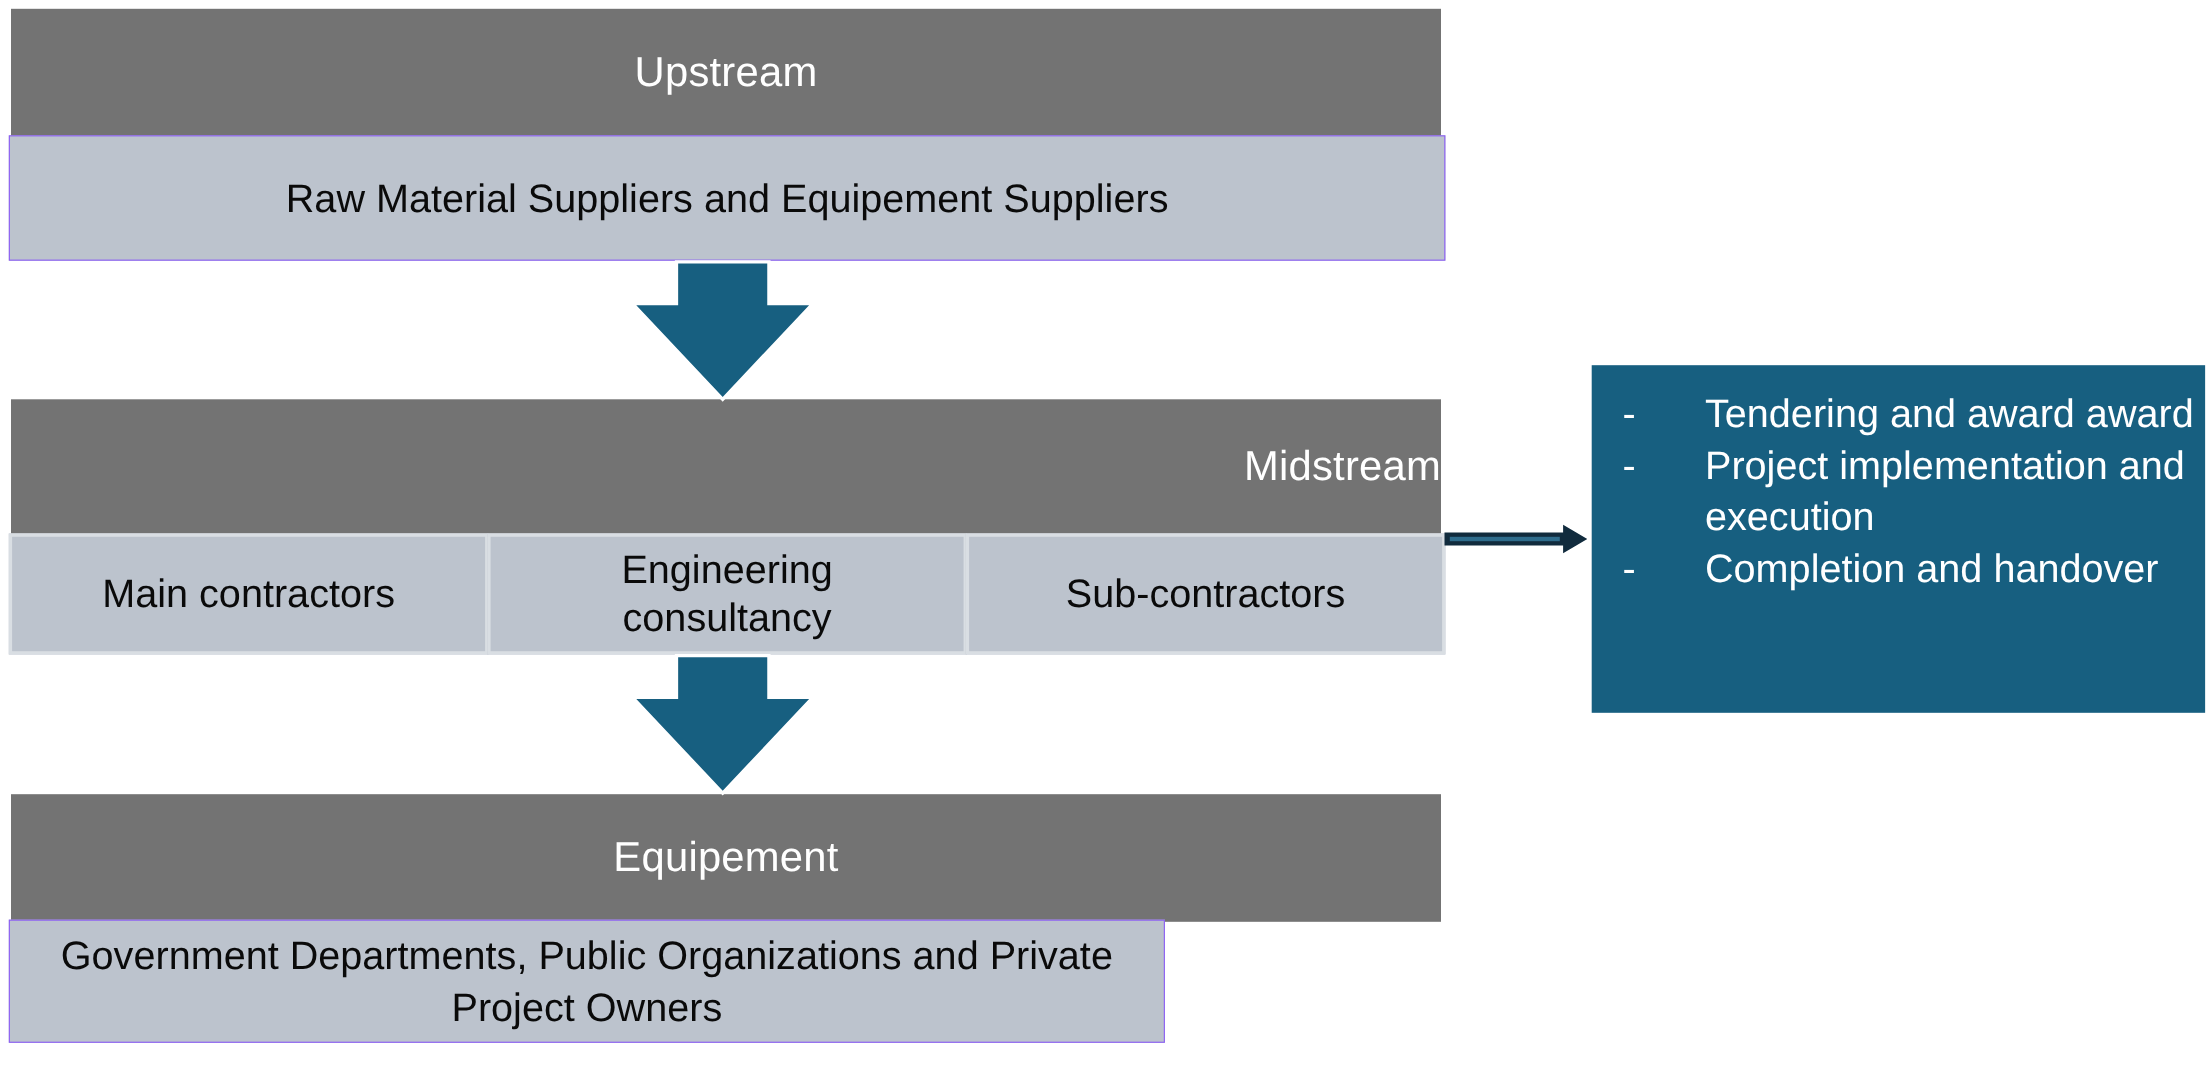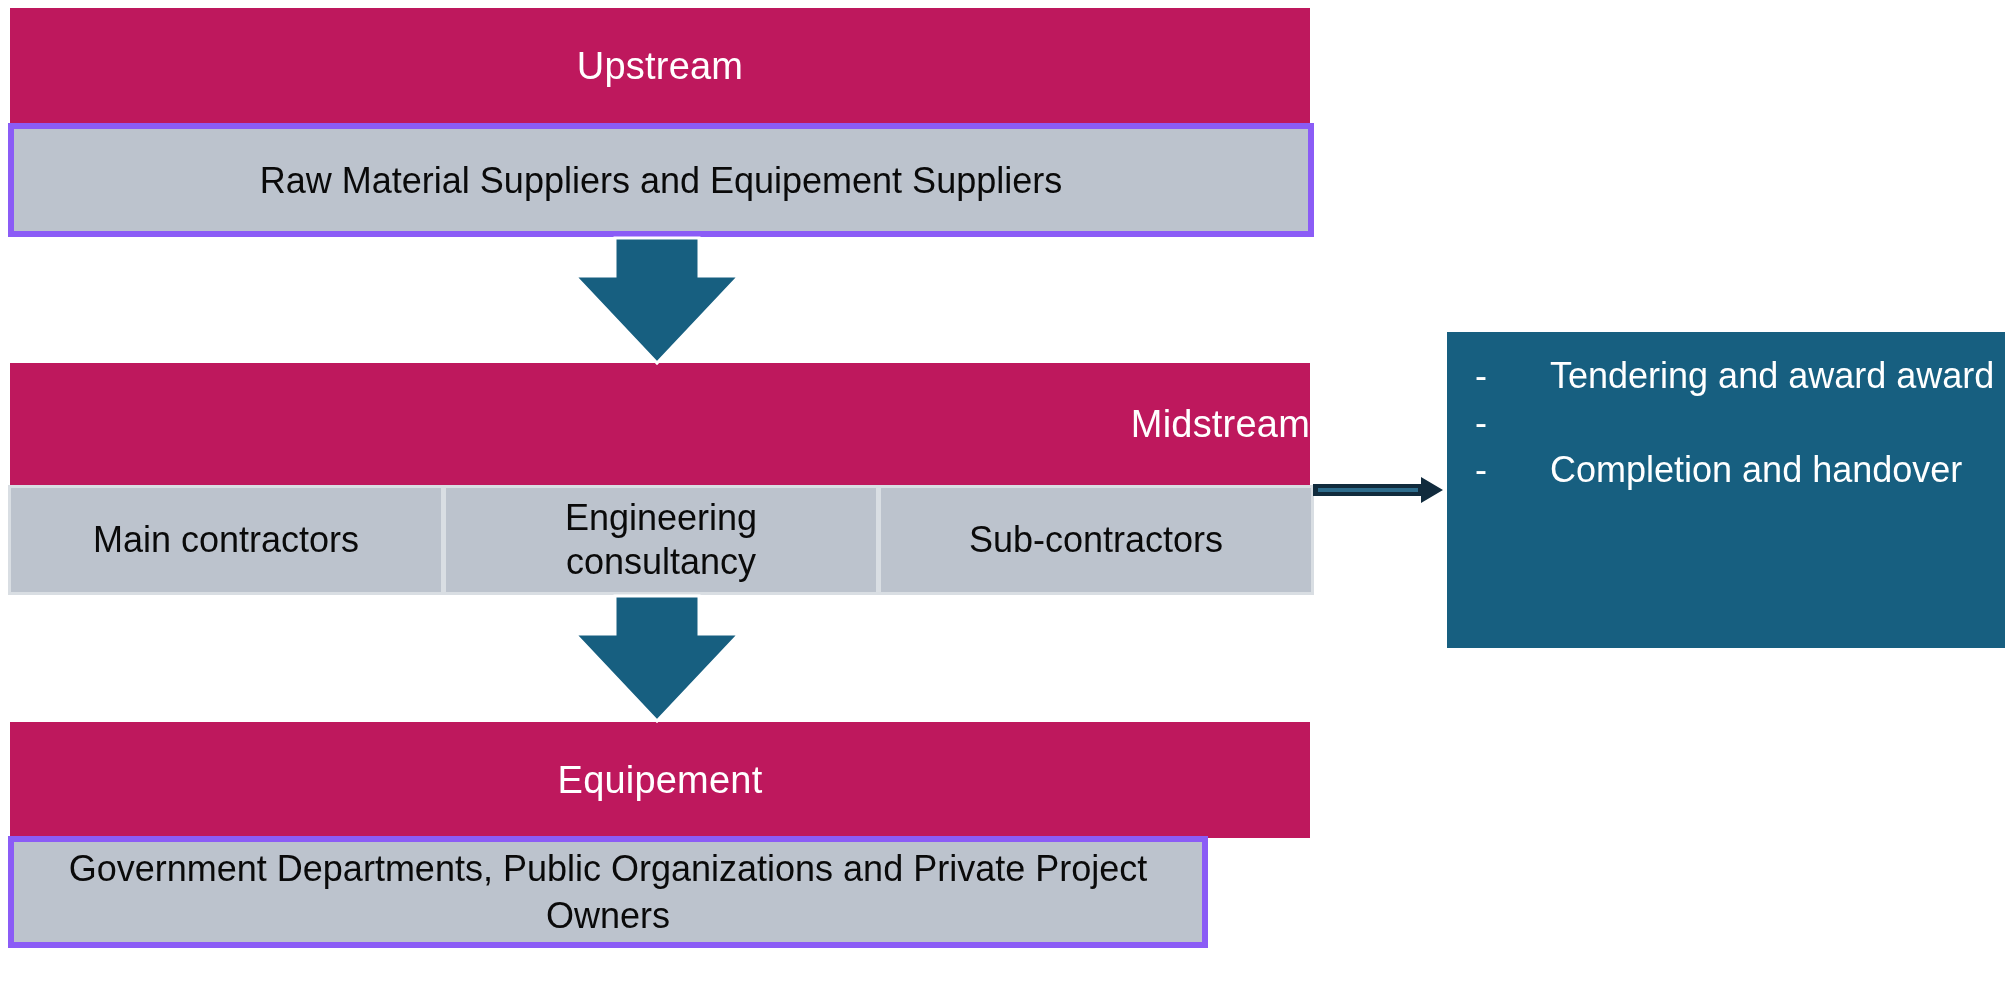--- a/index.html
+++ b/index.html
@@ -14,48 +14,48 @@
     height: 983px;
     background: #ffffff;
     overflow: hidden;
   }
 
   
   .stage-header {
     position: absolute;
     left: 10px;
     width: 1300px;
-    background: #be185d;
+    background: #737373;
     display: flex;
     align-items: center;
     justify-content: center;
     color: #ffffff;
     font-size: 38px;
     letter-spacing: 0.2px;
   }
   .hdr-upstream   { top: 8px;   height: 117px; }
   .hdr-midstream  { top: 363px; height: 122px; justify-content: flex-end; }
   .hdr-downstream { top: 722px; height: 116px; }
 
   
   .gray-box {
     position: absolute;
     background: #BCC3CD;
-    border: 6px solid #8b5cf6;
+    border: 1px solid #8b5cf6;
     box-sizing: border-box;
     display: flex;
     align-items: center;
     justify-content: center;
     color: #0A0A0A;
     font-size: 36px;
     text-align: center;
     line-height: 47px;
   }
   .body-upstream   { left: 8px; top: 123px; width: 1306px; height: 114px; }
-  .body-downstream { left: 8px; top: 836px; width: 1200px; height: 112px; }
+  .body-downstream { left: 8px; top: 836px; width: 1051px; height: 112px; }
   .body-downstream .wrap-limit { max-width: 1160px; }
 
   .mid-row {
     position: absolute;
     left: 8px; top: 485px;
     width: 1306px; height: 110px;
     display: flex;
     border-radius: 23px;
   }
   .mid-cell {
@@ -167,20 +167,21 @@
     <rect x="5" y="13" width="100" height="4" fill="#2E6C8C"></rect>
   </svg>
 
   <div class="process-box">
     <div class="proc-item">
       <span class="proc-marker">-</span>
       <span class="proc-text">Tendering and award award</span>
     </div>
     <div class="proc-item">
       <span class="proc-marker">-</span>
+      <span class="proc-text">Project implementation and execution</span>
     </div>
     <div class="proc-item">
       <span class="proc-marker">-</span>
       <span class="proc-text">Completion and handover</span>
     </div>
   </div>
 
 </div>
 
 </body></html>

